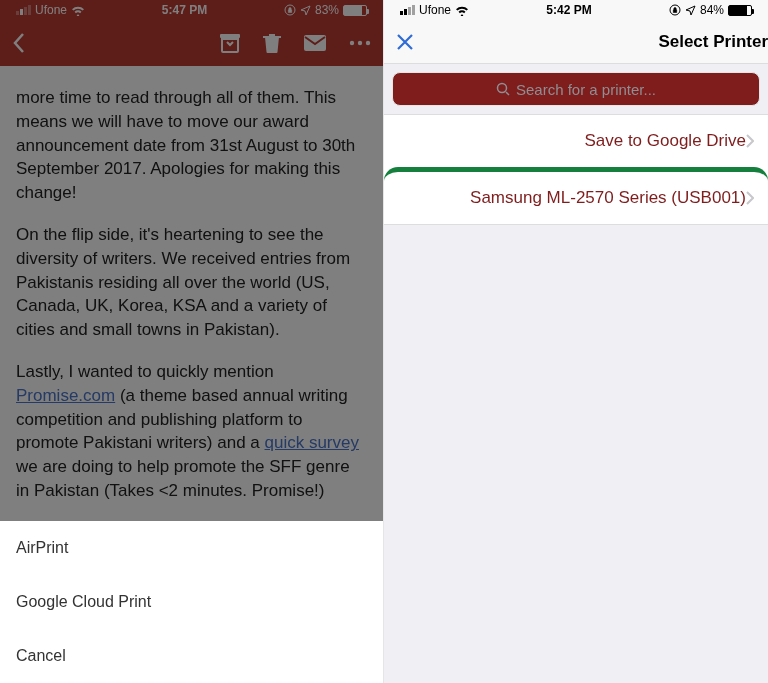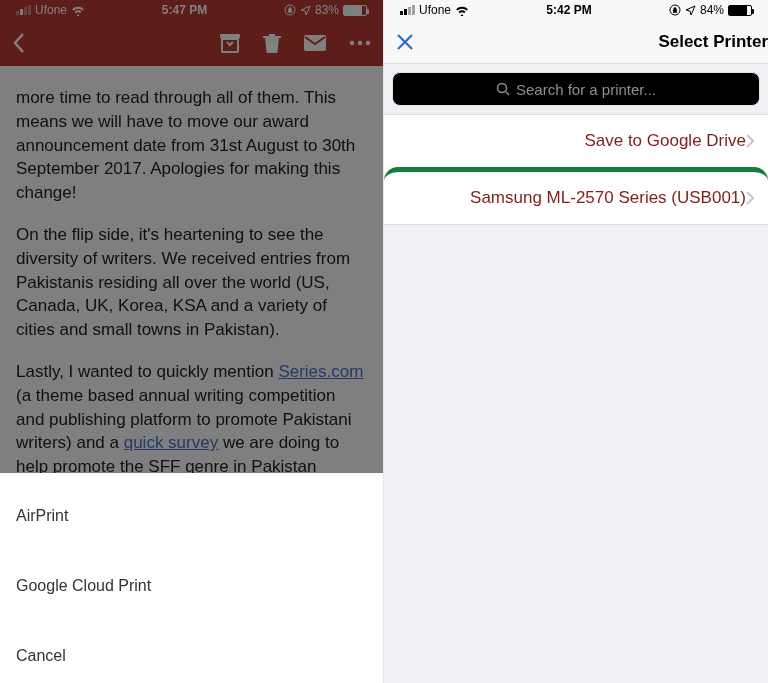--- a/index.html
+++ b/index.html
@@ -29,31 +29,31 @@
   .left .toolbar { background: #bb3b32; height: 46px; display: flex; align-items: center; justify-content: space-between; padding: 0 12px; color: #fff; position: relative; z-index: 1;}
   .left .toolbar .right-icons { display:flex; gap: 22px; align-items:center; }
   .left .email-body { padding: 8px 16px 0 16px; font-size: 17px; line-height: 1.4; color: #222; background: #fff; position: relative; z-index: 1; height: calc(683px - 20px - 46px); overflow: hidden; margin-top: 12px;}
   .left .email-body p { margin-bottom: 18px; }
   .left .email-body a { color: #4a74c9; text-decoration: underline; }
 
   .dim-overlay { position: absolute; inset: 0; background: rgba(0,0,0,0.5); z-index: 2; }
 
   
   .action-sheet { position:absolute; bottom: 0; left:0; right:0; background: #fff; z-index:3; }
-  .action-sheet .sheet-item { padding: 18px 16px; font-size: 16px; color: #333; margin-top: 16px; }
+  .action-sheet .sheet-item { padding: 18px 16px; font-size: 16px; color: #333; }
   .action-sheet .sheet-item + .sheet-item { border-top: none; }
 
   
   .right { background: #efeff4; }
   .right .status-bar { color: #000; background: #f8f8f8; }
   .right .nav { height: 44px; background: #f8f8f8; border-bottom: 1px solid #ddd; display:flex; align-items:center; justify-content:flex-end; position: relative; }
   .right .nav .close { position:absolute; left: 12px; color: #2e6bd6; font-size: 22px; font-weight: 400;}
   .right .nav .title { font-size: 17px; font-weight: 600; }
   .right .search-wrap { padding: 8px; background: #efeff4; }
-  .right .search { background: #000000; border-radius: 8px; height: 34px; display:flex; align-items:center; justify-content:center; gap:6px; color: #8e8e93; font-size: 15px; border: 1px solid #e5e5e5;}
+  .right .search { background: #7f1d1d; border-radius: 8px; height: 34px; display:flex; align-items:center; justify-content:center; gap:6px; color: #8e8e93; font-size: 15px; border: 1px solid #e5e5e5;}
   .right .list { background: #fff; border-top: 1px solid #ddd; border-bottom: 1px solid #ddd; }
   .right .row { display: flex; align-items: center; justify-content: flex-end; padding: 16px 14px 16px 16px; font-size: 17px; color: #7f1d1d;}
   .right .row + .row { border-top: 5px solid #15803d; border-radius: 14px; }
   .right .chev { color: #c7c7cc; }
 
   svg { display: block; }
 </style>
 </head>
 <body>
 
@@ -126,21 +126,21 @@
             <circle cx="19" cy="3" r="2.2"></circle>
           </svg>
       </span>
     </div>
   </div>
 
   <div class="email-body">
     <p>more time to read through all of them. This means we will have to move our award announcement date from 31st August to 30th September 2017. Apologies for making this change!</p>
     <p>On the flip side, it's heartening to see the diversity of writers. We received entries from Pakistanis residing all over the world (US, Canada, UK, Korea, KSA and a variety of cities and small towns in Pakistan).</p>
     <p>
-      <span>Lastly, I wanted to quickly mention </span><a href="#">Series.com</a><span> (a theme based annual writing competition and publishing platform to promote Pakistani writers) and a </span><a href="#">quick survey</a><span> we are doing to help promote the SFF genre in Pakistan (Takes &lt;2 minutes. Promise!)</span>
+      <span>Lastly, I wanted to quickly mention </span><a href="#">Promise.com</a><span> (a theme based annual writing competition and publishing platform to promote Pakistani writers) and a </span><a href="#">quick survey</a><span> we are doing to help promote the SFF genre in Pakistan (Takes &lt;2 minutes. Promise!)</span>
     </p>
     <p>Thank you!</p>
   </div>
 
   <div class="dim-overlay"></div>
 
   <div class="action-sheet">
     <div class="sheet-item">AirPrint</div>
     <div class="sheet-item">Google Cloud Print</div>
     <div class="sheet-item">Cancel</div>

